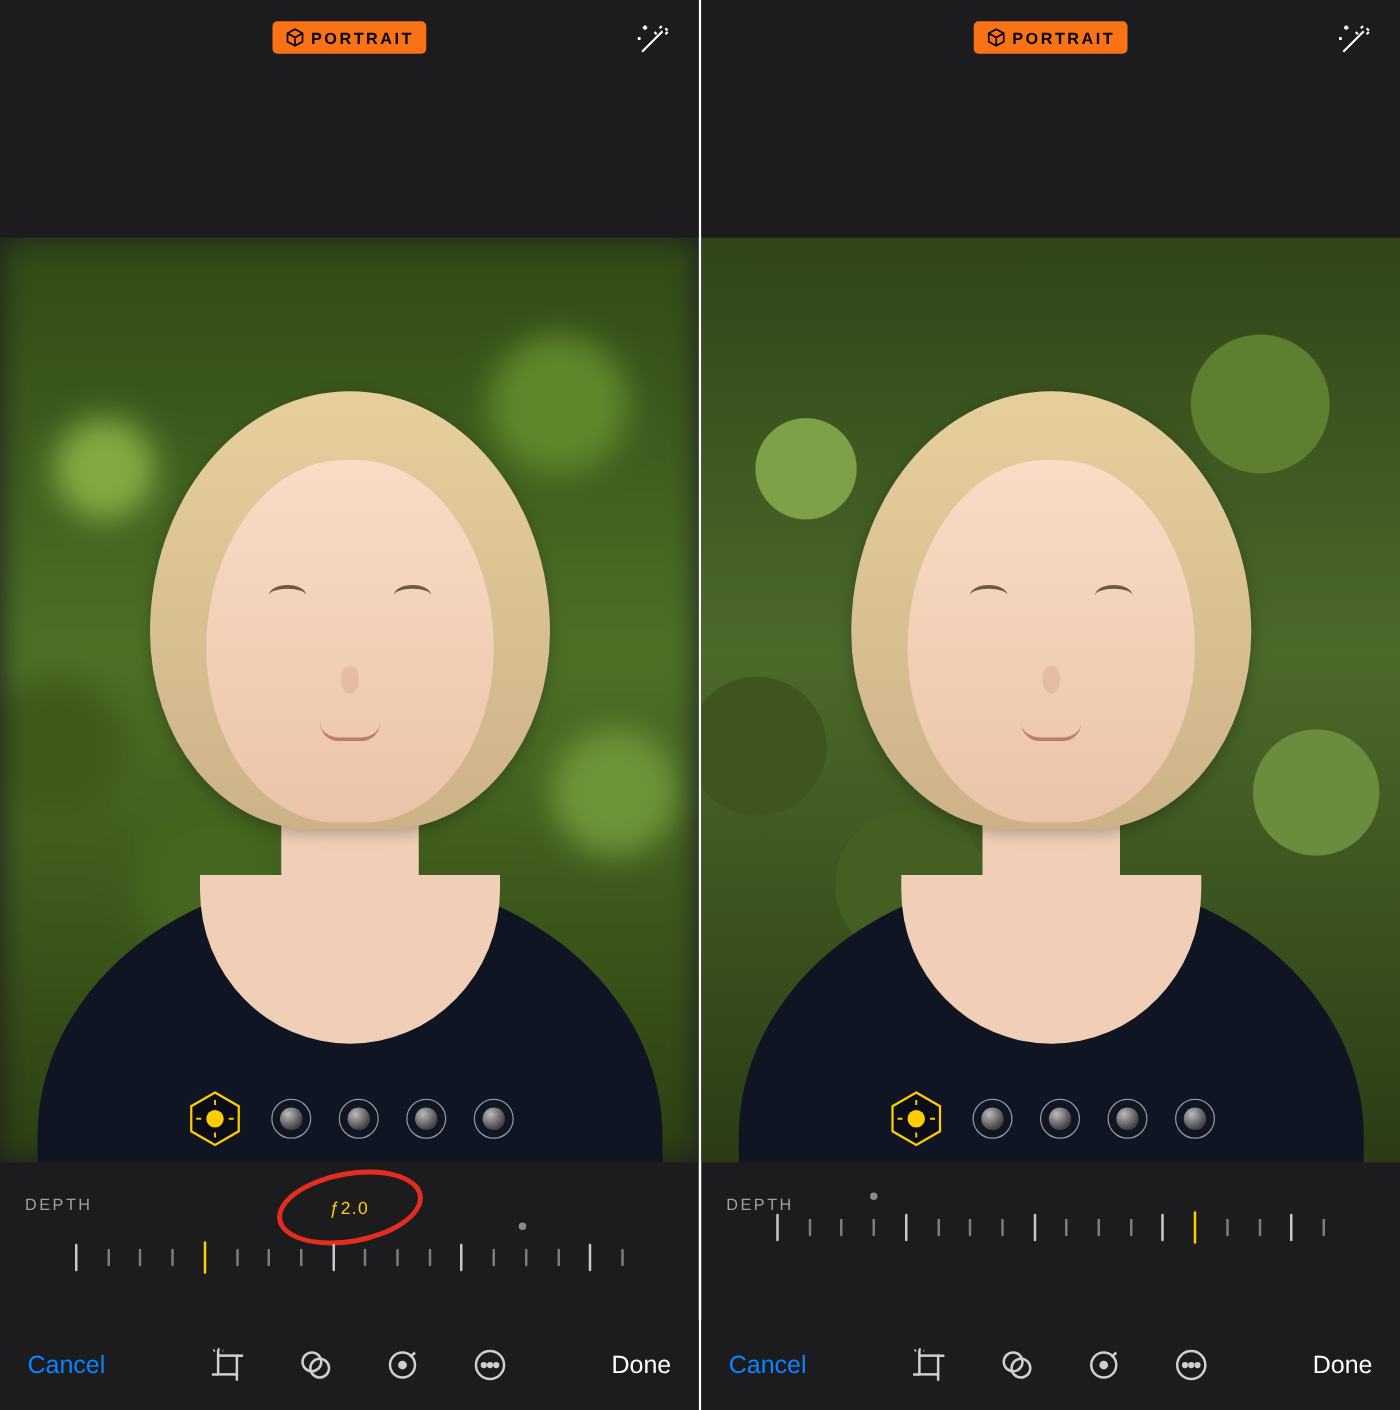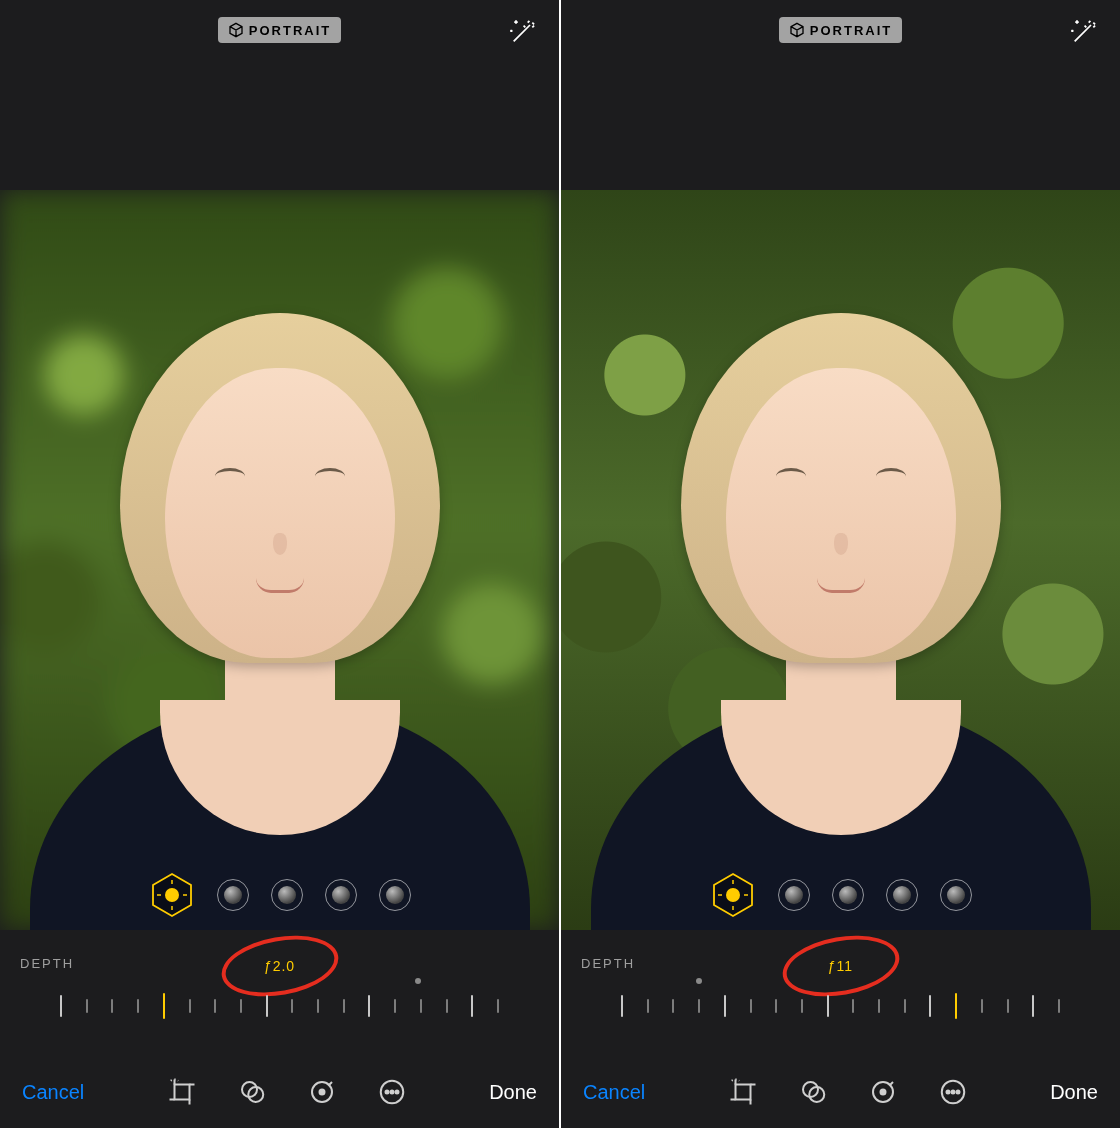--- a/index.html
+++ b/index.html
@@ -1,20 +1,20 @@
 <!DOCTYPE html>
 <html><head>
 <meta charset="utf-8">
 <style>
   html,body{margin:0;padding:0;background:#fff;font-family:-apple-system,Helvetica,Arial,sans-serif;}
   .split{display:flex;width:1120px;height:1128px;}
   .pane{flex:1;position:relative;background:#1c1c1e;display:flex;flex-direction:column;overflow:hidden;}
   .divider{width:2px;background:#fff;}
   .topbar{height:60px;display:flex;align-items:center;justify-content:center;position:relative;background:#1c1c1e;}
-  .badge{display:inline-flex;align-items:center;gap:5px;background:#a3a3a3;color:#000;font-weight:700;letter-spacing:2px;font-size:13px;padding:5px 10px;border-radius:4px;justify-content:center;}
+  .badge{display:inline-flex;align-items:center;gap:5px;background:#f97316;color:#000;font-weight:700;letter-spacing:2px;font-size:13px;padding:5px 10px;border-radius:4px;justify-content:center;}
   .badge svg{width:16px;height:16px;}
   .wand{position:absolute;right:22px;top:18px;width:28px;height:28px;color:#fff;}
   .header-space{height:130px;background:#1c1c1e;}
   .photo-area{position:relative;height:740px;overflow:hidden;}
   
   .bg-leaves{position:absolute;inset:0; background:
      radial-gradient(circle at 15% 25%, #7ea046 0 40px, transparent 41px),
      radial-gradient(circle at 80% 18%, #5d7f2f 0 55px, transparent 56px),
      radial-gradient(circle at 30% 70%, #436022 0 60px, transparent 61px),
      radial-gradient(circle at 88% 60%, #6b8c3c 0 50px, transparent 51px),
@@ -236,24 +236,20 @@
             <span class="inner"></span>
           </span>
         <span class="light-dot">
             <span class="inner"></span>
           </span>
       </div>
     </div>
 
     <div class="depth-strip">
       <span class="depth-label">DEPTH</span>
-      <div class="fwrap">
-        <span class="fvalue">ƒ11</span>
-        <span class="annot"></span>
-      </div>
       <div class="slider" id="slider-right">
 
       <span class="tick tall"></span>
           <span class="tick"></span>
           <span class="tick"></span>
           <span class="tick"></span>
           <span class="tick tall"></span>
           <span class="tick"></span>
           <span class="tick"></span>
           <span class="tick"></span>

